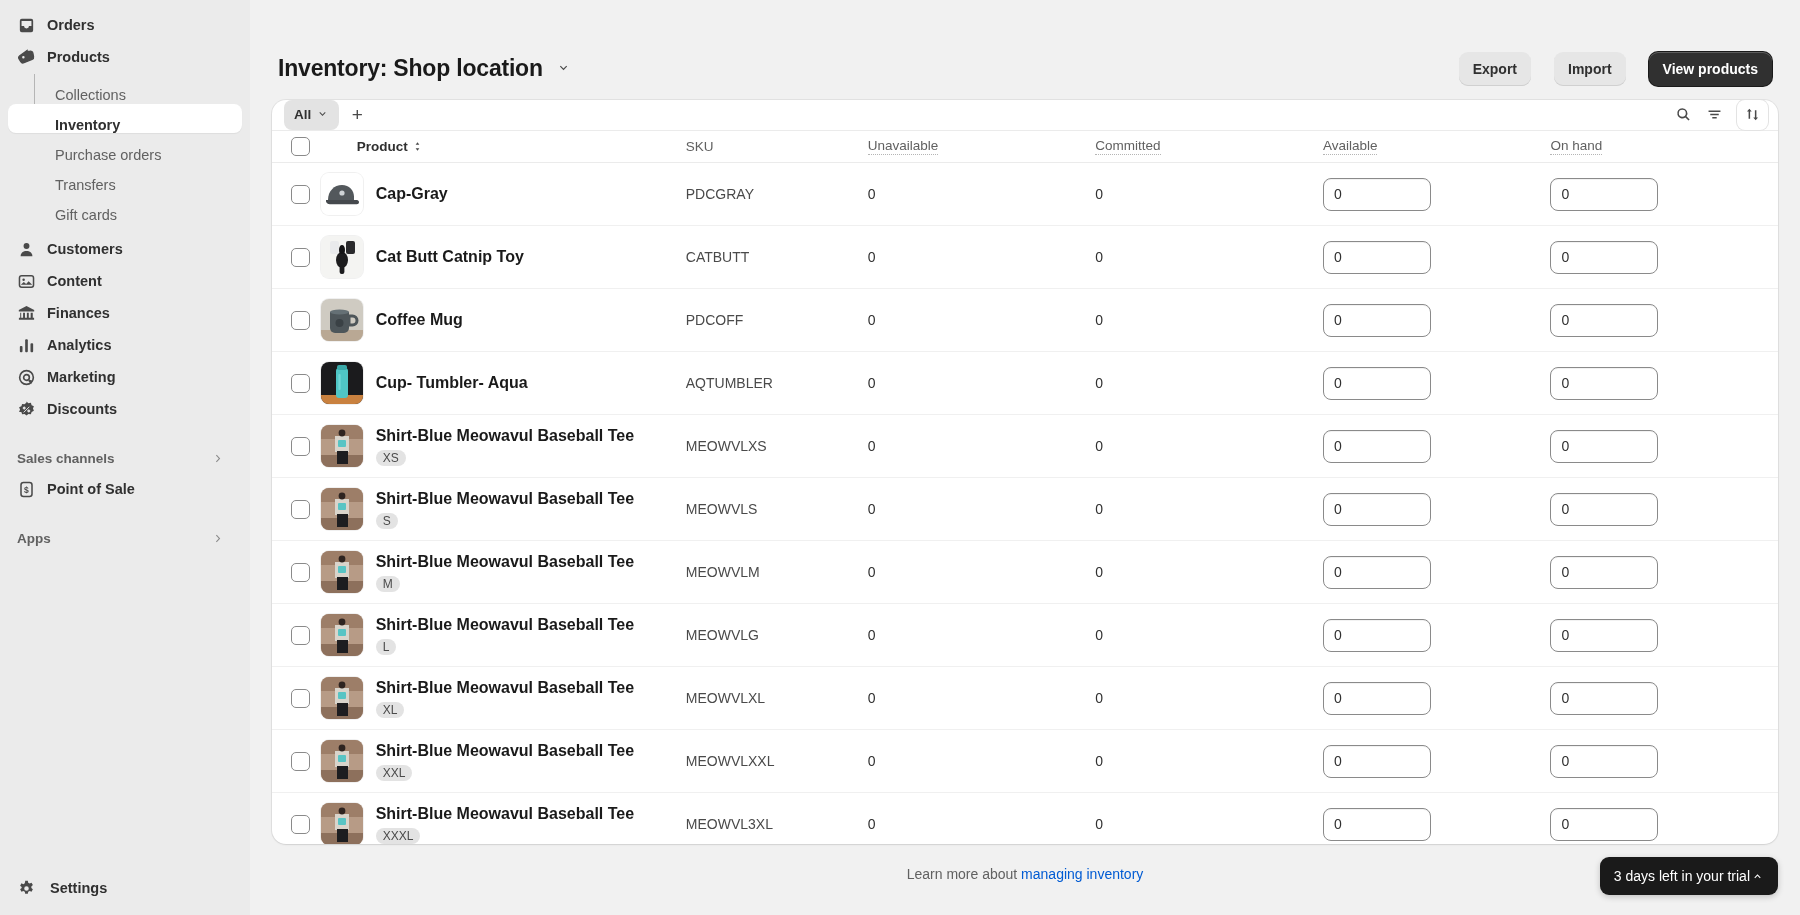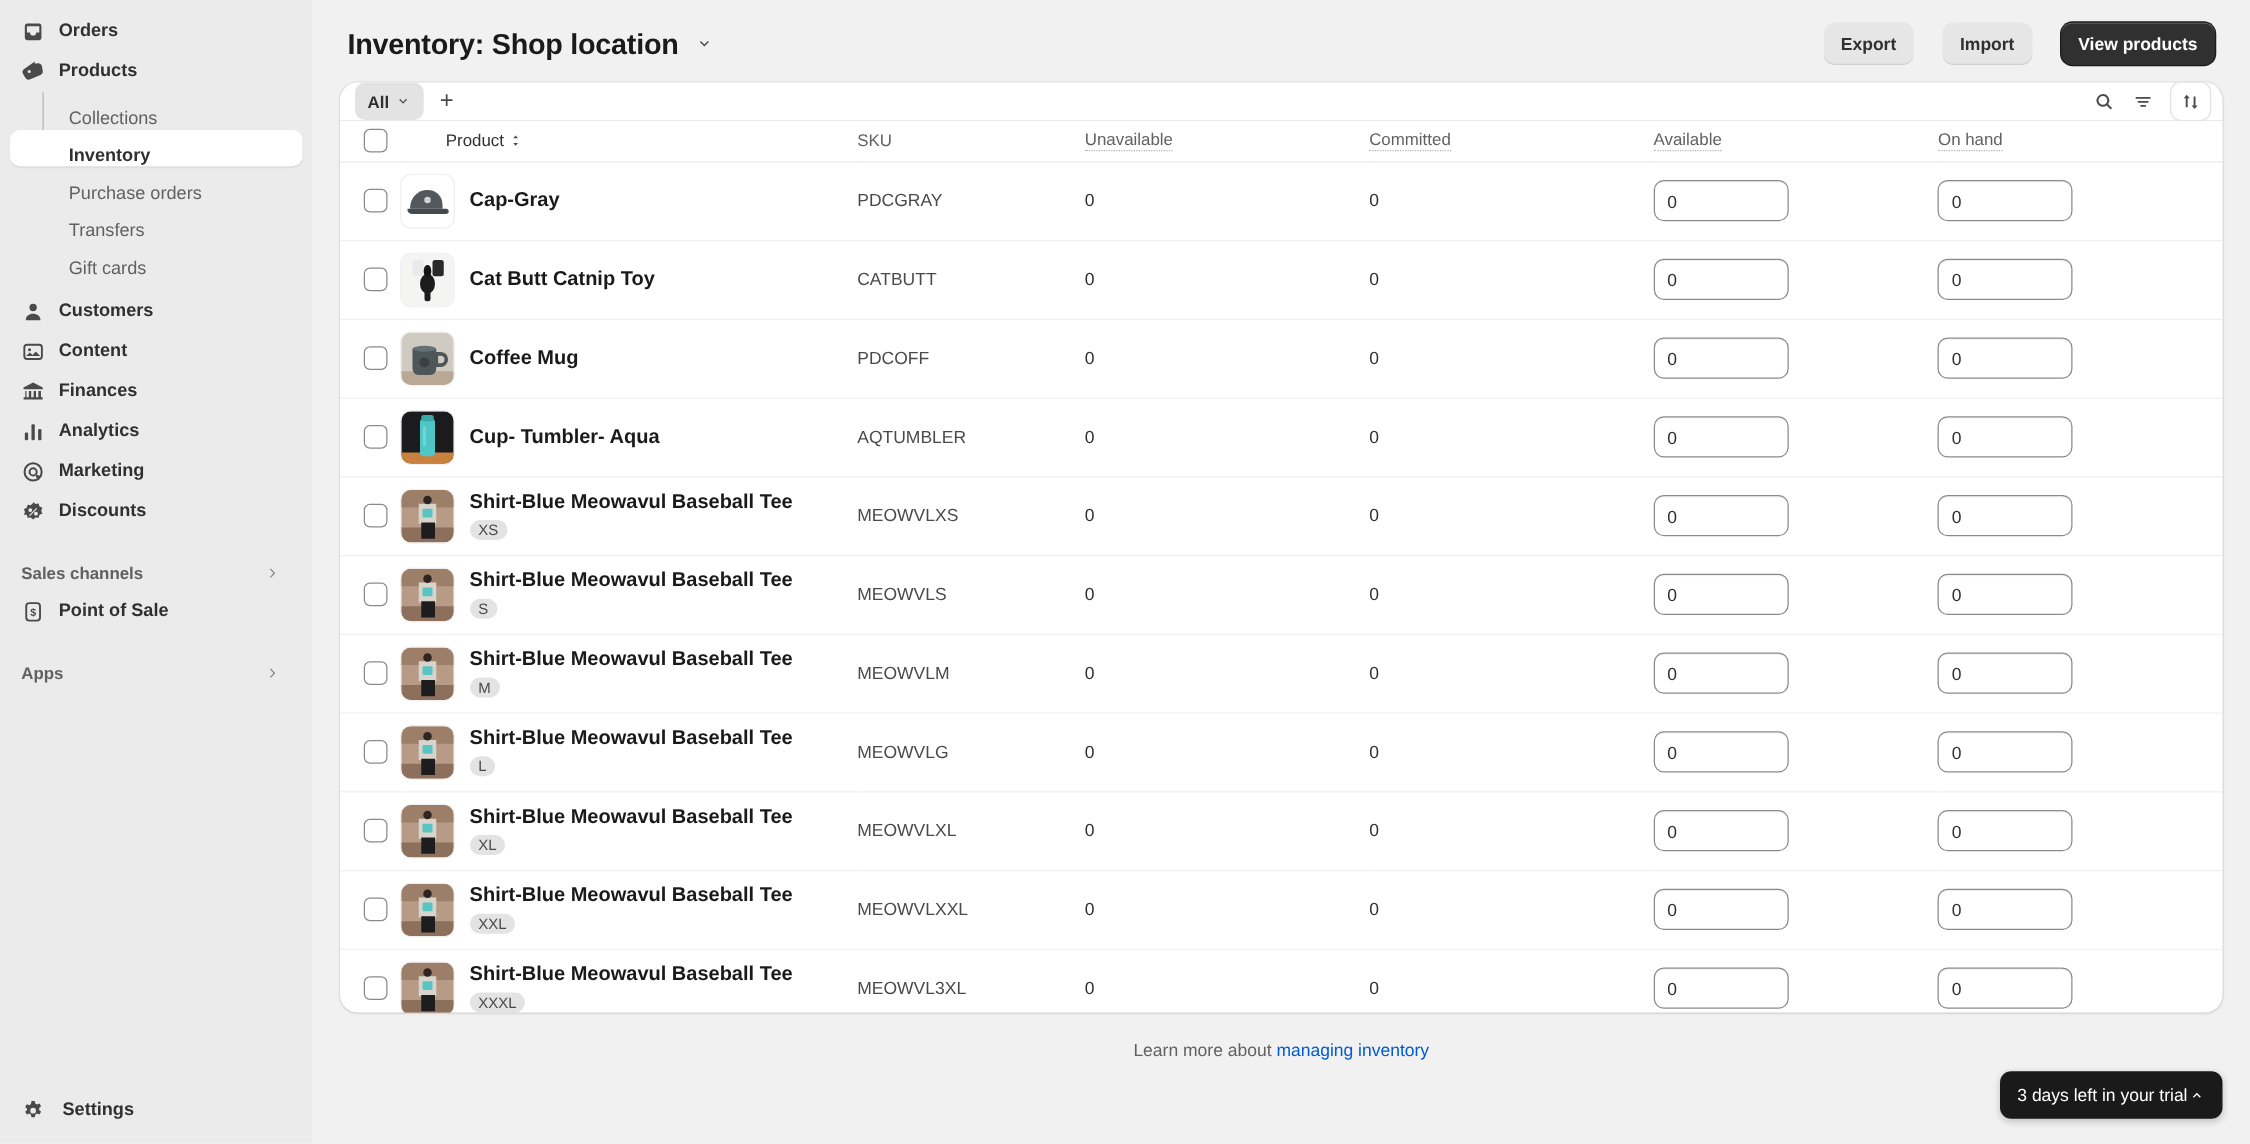--- a/index.html
+++ b/index.html
@@ -70,20 +70,21 @@
     height: 30px; padding: 0 9px; border-radius: 8px;
     color: #303030; font-size: 14.5px; font-weight: 600; cursor: pointer;
   }
 
   
   .main {
     flex: 1; height: 915px; overflow: hidden;
     display: flex; flex-direction: column;
     padding: 0 22px;
     position: relative;
+    justify-content: center;
   }
   .page-header {
     display: flex; align-items: center; justify-content: space-between;
     padding: 18px 6px 14px 6px;
   }
   .title-wrap { display: flex; align-items: center; gap: 8px; }
   .page-title {
     font-size: 23px; font-weight: 700; color: #1a1a1a; letter-spacing: -0.2px;
   }
   .title-caret {
@@ -147,21 +148,21 @@
 
   
   .tbl { width: 100%; border-collapse: collapse; table-layout: fixed; }
   .tbl th {
     text-align: left; font-size: 13.5px; font-weight: 400; color: #616161;
     padding: 0; height: 32px; vertical-align: middle;
     background: #ffffff;
   }
   .th-inner { display: inline-flex; align-items: center; gap: 4px; }
   .th-dotted { border-bottom: 1px dotted #b5b5b5; padding-bottom: 1px; cursor: help; }
-  .th-sort { cursor: pointer; color: #303030; font-weight: 400; padding-left: 36px; }
+  .th-sort { cursor: pointer; color: #303030; font-weight: 700; padding-left: 36px; }
   .th-sort svg { width: 11px; height: 11px; fill: #4a4a4a; }
   .hdr-row { border-bottom: 1px solid #ebebeb; }
 
   .tbl td { padding: 0; vertical-align: middle; height: 63px; border-bottom: 1px solid #f0f0f0; }
   .tbl tr:last-child td { border-bottom: none; }
 
   .col-check { width: 46px; padding-left: 14px !important; }
   .col-product { width: 345px; }
   .col-sku { width: 172px; }
   .col-unav { width: 215px; }

